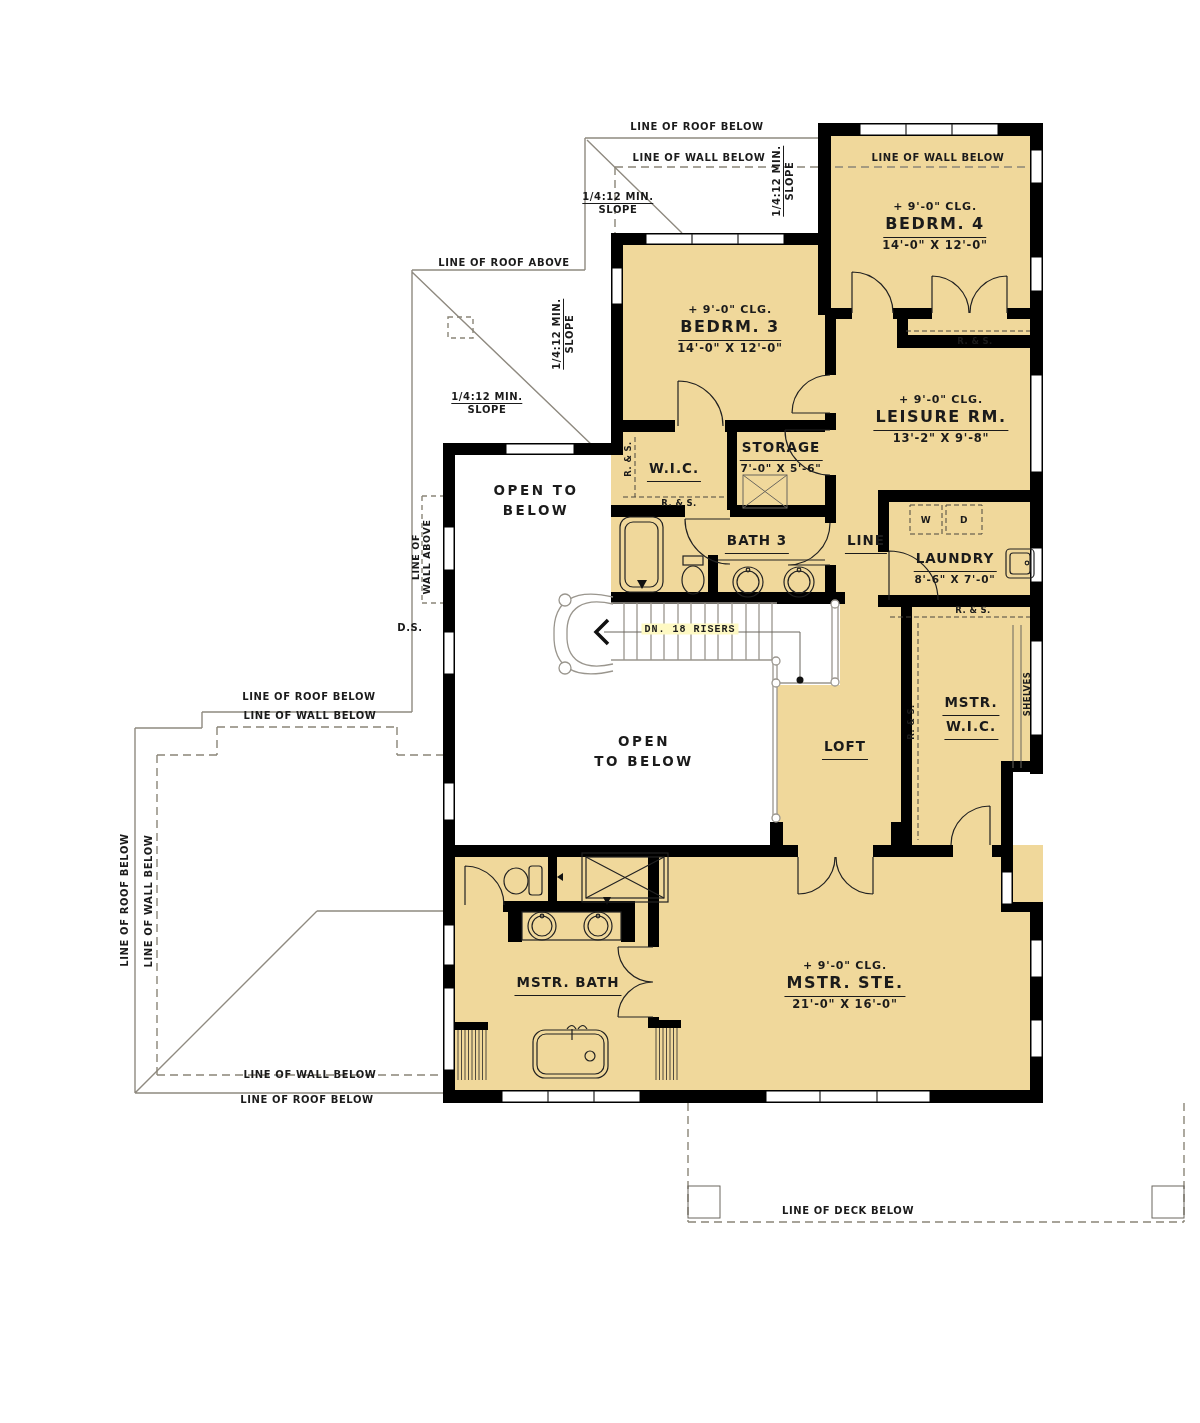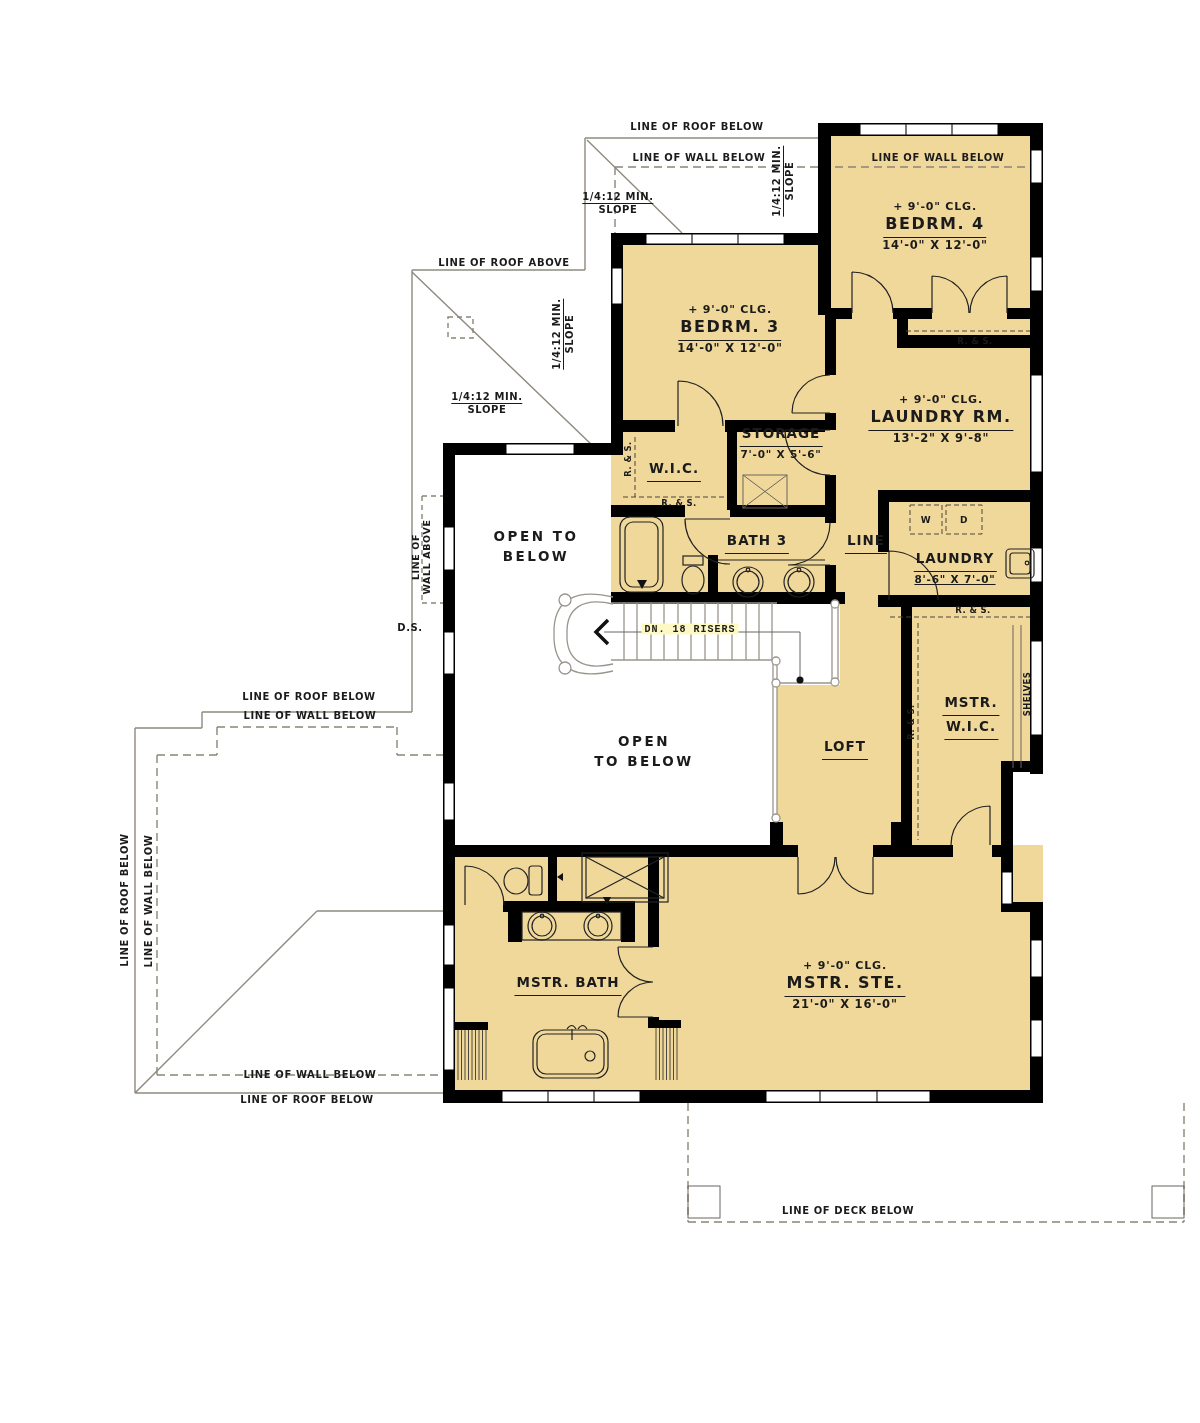--- a/index.html
+++ b/index.html
@@ -285,58 +285,58 @@
 
   <div class="lbl tiny" style="left:975px;top:341px;">R. &amp; S.</div>
   <div class="vlbl tiny" style="left:628px;top:459px;">R. &amp; S.</div>
   <div class="lbl tiny" style="left:679px;top:503px;">R. &amp; S.</div>
   <div class="lbl tiny" style="left:973px;top:610px;">R. &amp; S.</div>
   <div class="vlbl tiny" style="left:911px;top:722px;">R. &amp; S.</div>
   <div class="vlbl tiny" style="left:1027px;top:694px;">SHELVES</div>
   <div class="lbl" style="left:926px;top:520px;font-size:9px;">W</div>
   <div class="lbl" style="left:964px;top:520px;font-size:9px;">D</div>
 
-  <div class="open" style="left:536px;top:526px;">
+  <div class="open" style="left:536px;top:480px;">
     <div>OPEN TO</div>
       <div>BELOW</div>
   </div>
   <div class="open" style="left:644px;top:731px;">
     <div>OPEN</div>
       <div>TO BELOW</div>
   </div>
 
   <div class="room" style="left:935px;top:199px;">
     <span class="clg">+ 9'-0" CLG.</span>
     <span class="rname">BEDRM. 4</span>
     <span class="dims">14'-0" X 12'-0"</span>
   </div>
   <div class="room" style="left:730px;top:302px;">
     <span class="clg">+ 9'-0" CLG.</span>
     <span class="rname">BEDRM. 3</span>
     <span class="dims">14'-0" X 12'-0"</span>
   </div>
   <div class="room" style="left:941px;top:392px;">
     <span class="clg">+ 9'-0" CLG.</span>
-    <span class="rname">LAUNDRY RM.</span>
+    <span class="rname">LEISURE RM.</span>
     <span class="dims">13'-2" X 9'-8"</span>
   </div>
   <div class="room" style="left:674px;top:458px;">
     <span class="rname sm">W.I.C.</span>
   </div>
-  <div class="room" style="left:781px;top:423px;">
+  <div class="room" style="left:781px;top:437px;">
     <span class="rname sm">STORAGE</span>
     <span class="dims" style="font-size:10.5px;">7'-0" X 5'-6"</span>
   </div>
   <div class="room" style="left:757px;top:530px;">
     <span class="rname sm">BATH 3</span>
   </div>
   <div class="room" style="left:866px;top:530px;">
     <span class="rname sm">LINE</span>
   </div>
-  <div class="room" style="left:955px;top:548px;text-decoration:underline;">
+  <div class="room" style="left:955px;top:548px;">
     <span class="rname sm">LAUNDRY</span>
     <span class="dims" style="font-size:10.5px;">8'-6" X 7'-0"</span>
   </div>
   <div class="room" style="left:971px;top:692px;">
     <span class="rname sm">MSTR.</span><br>
     <span class="rname sm">W.I.C.</span>
   </div>
   <div class="room" style="left:845px;top:736px;">
     <span class="rname sm">LOFT</span>
   </div>

